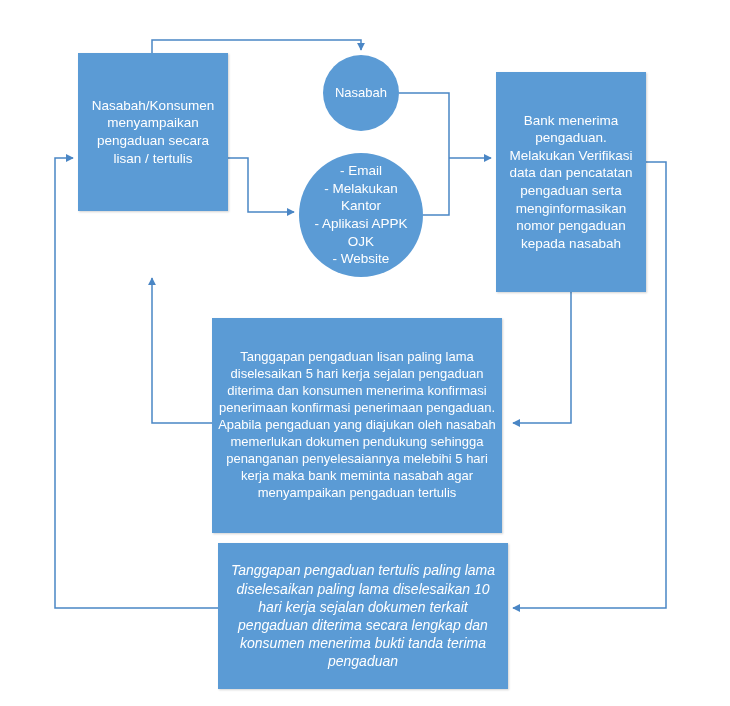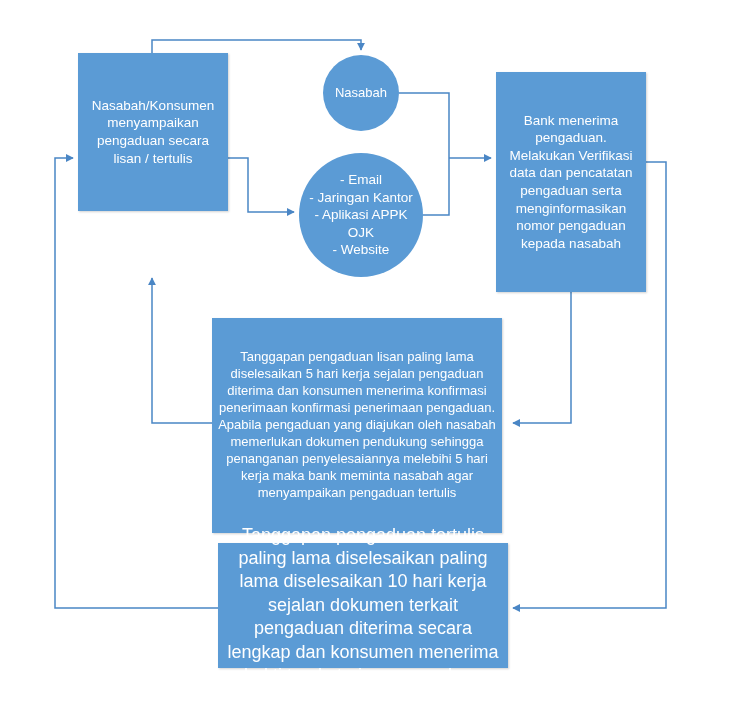--- a/index.html
+++ b/index.html
@@ -45,21 +45,21 @@
   }
   .rect { border-radius: 0; }
   .circle { border-radius: 50%; box-shadow: none; }
 
   
   #node-customer      { left: 78px;  top: 53px;  width: 150px; height: 158px; font-size: 13.5px; }
   #node-telephone     { left: 323px; top: 55px;  width: 76px;  height: 76px;  font-size: 13px; }
   #node-channels      { left: 299px; top: 153px; width: 124px; height: 124px; font-size: 13.5px; }
   #node-bank          { left: 496px; top: 53px;  width: 150px; height: 220px; font-size: 13.5px; margin-top: 19px; }
   #node-oral-response { left: 212px; top: 318px; width: 290px; height: 215px; font-size: 13px; }
-  #node-written-response { left: 218px; top: 543px; width: 290px; height: 125px; font-size: 18px; }
+  #node-written-response { left: 218px; top: 543px; width: 290px; height: 146px; font-size: 14px; font-style: italic; }
 </style>
 </head>
 <body>
 
 <div id="canvas">
 
   <svg id="wires" viewBox="0 0 730 706" width="730" height="706" xmlns="http://www.w3.org/2000/svg">
     <defs>
       <marker id="arrow" viewBox="0 0 10 10" refX="9" refY="5" markerWidth="5.5" markerHeight="5.5" orient="auto-start-reverse">
         <path d="M 0 0 L 10 5 L 0 10 z" fill="#4A86C5"></path>
@@ -91,21 +91,21 @@
   <div class="node rect" id="node-customer">
     <span class="txt">Nasabah/Konsumen menyampaikan pengaduan secara lisan / tertulis</span>
   </div>
 
   <div class="node circle" id="node-telephone">
     <span class="txt">Nasabah</span>
   </div>
 
   <div class="node circle" id="node-channels">
     <span class="txt">-  Email
-- Jaringan Kantor
+- Melakukan Kantor
 - Aplikasi APPK OJK
 - Website</span>
   </div>
 
   <div class="node rect" id="node-bank">
     <span class="txt">Bank menerima pengaduan. Melakukan Verifikasi data dan pencatatan pengaduan serta menginformasikan nomor pengaduan kepada nasabah</span>
   </div>
 
   <div class="node rect" id="node-oral-response">
     <span class="txt">Tanggapan pengaduan lisan paling lama diselesaikan 5 hari kerja sejalan pengaduan diterima dan konsumen menerima konfirmasi penerimaan konfirmasi penerimaan pengaduan. Apabila pengaduan yang diajukan oleh nasabah memerlukan dokumen pendukung sehingga penanganan penyelesaiannya melebihi 5 hari kerja  maka bank meminta nasabah agar menyampaikan pengaduan tertulis</span>

